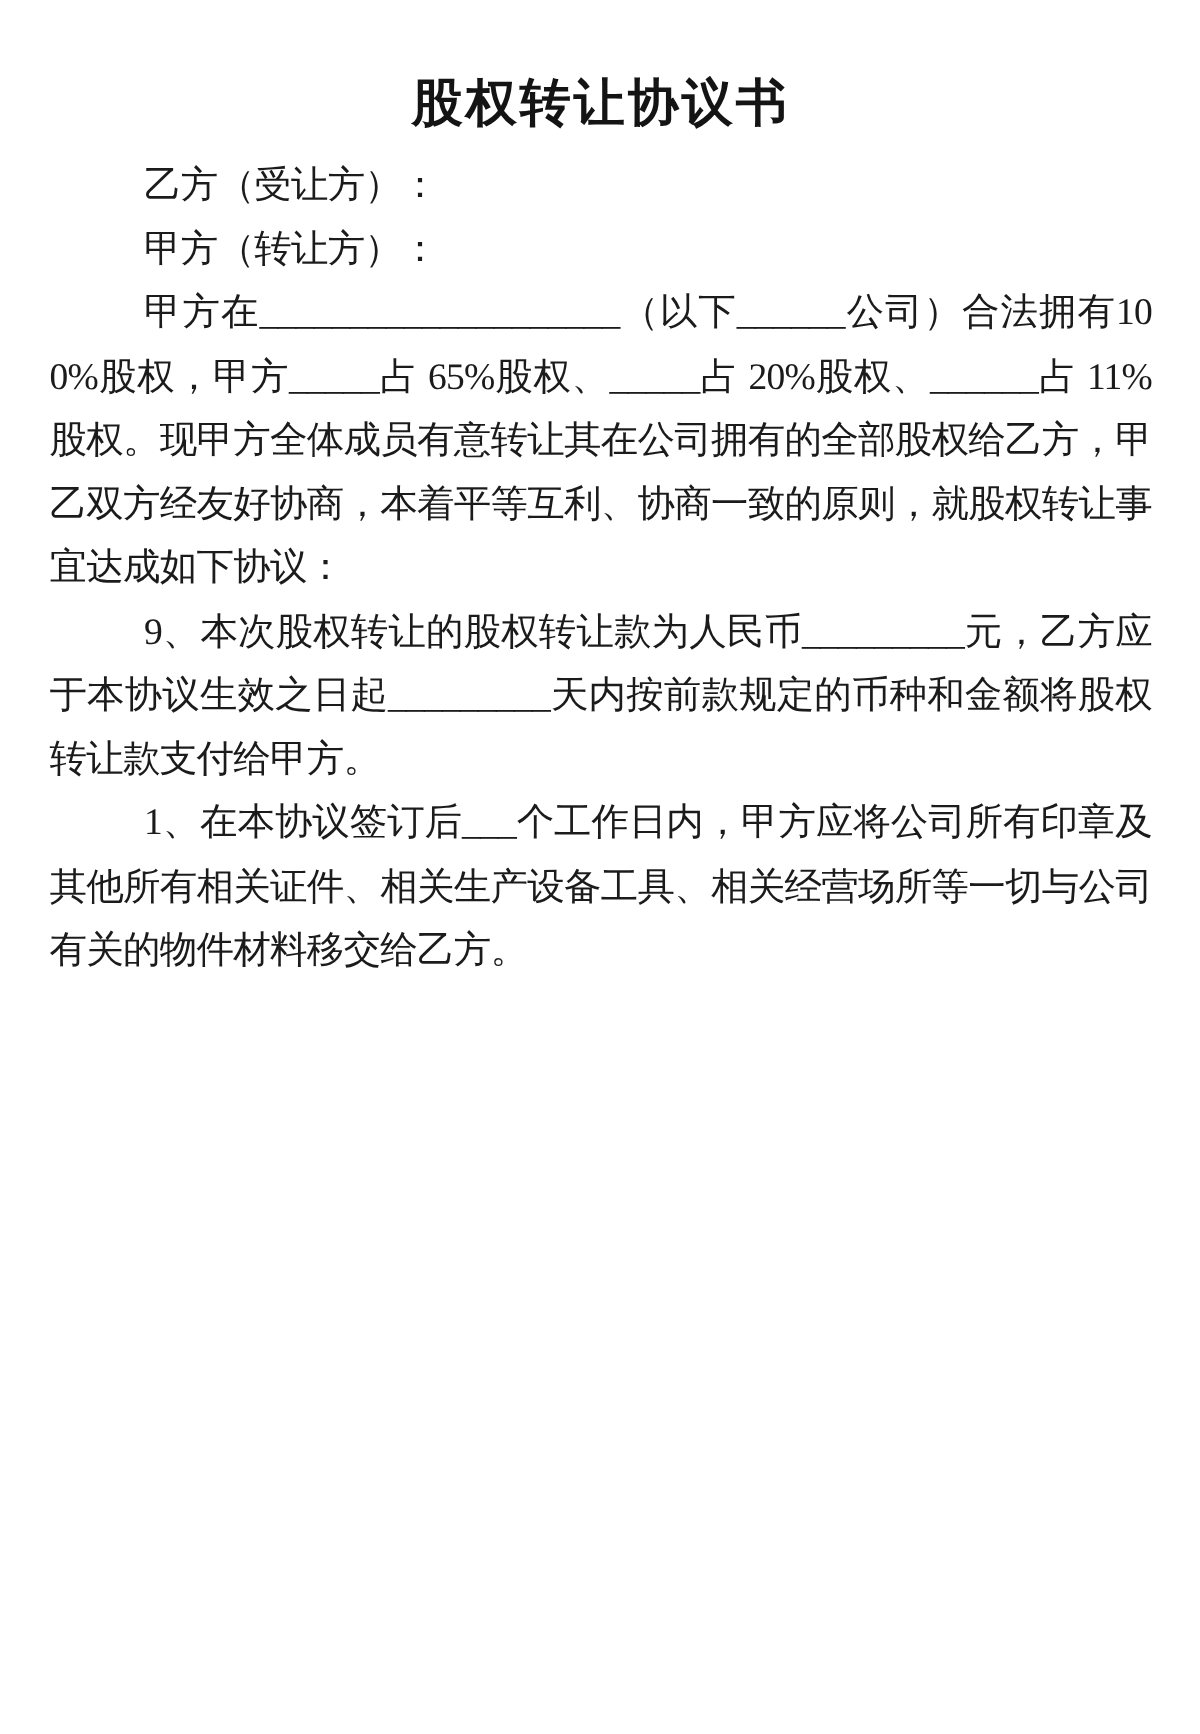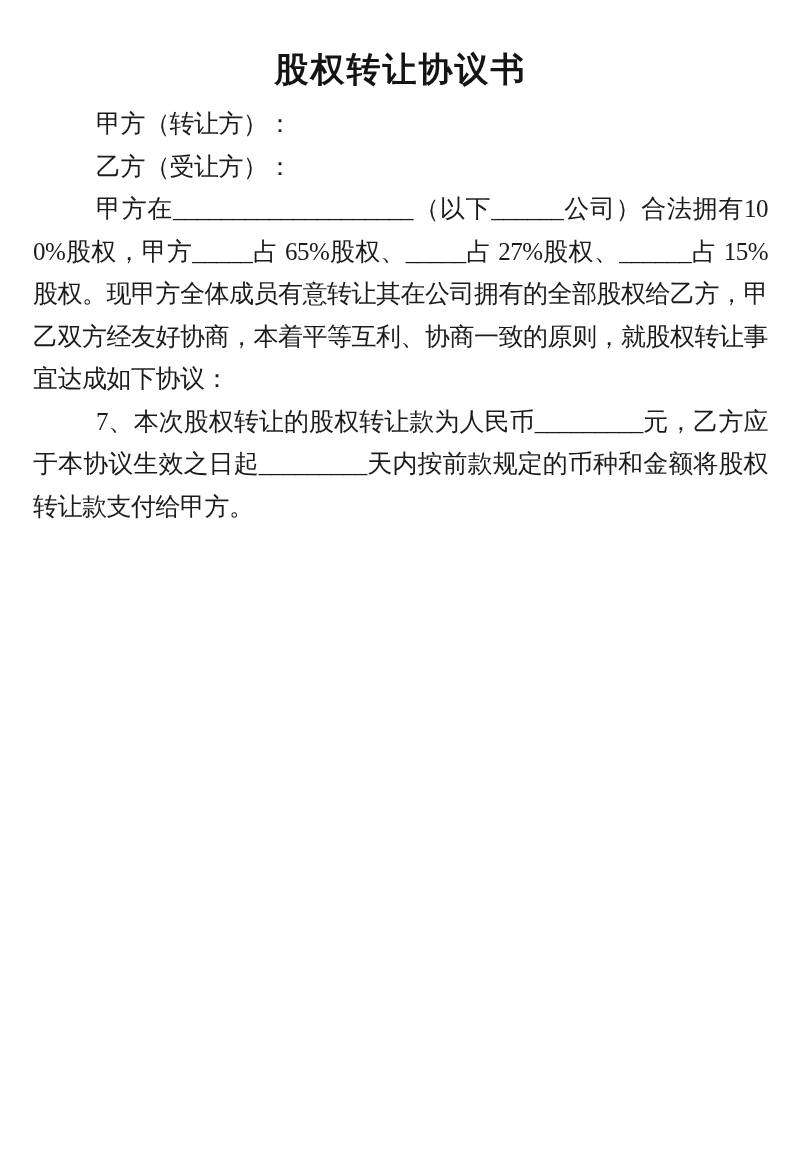--- a/index.html
+++ b/index.html
@@ -35,18 +35,19 @@
       word-break: break-all;
     }
   </style>
 </head>
 <body>
 
 <div class="page">
   <h1 class="doc-title">股权转让协议书</h1>
 
   <div class="doc-body">
+    <p>乙方（受让方）：</p>
     <p>甲方（转让方）：</p>
-    <p>乙方（受让方）：</p>
-    <p>甲方在____________________（以下______公司）合法拥有100%股权，甲方_____占 65%股权、_____占 27%股权、______占 15%股权。现甲方全体成员有意转让其在公司拥有的全部股权给乙方，甲乙双方经友好协商，本着平等互利、协商一致的原则，就股权转让事宜达成如下协议：</p>
-    <p>7、本次股权转让的股权转让款为人民币_________元，乙方应于本协议生效之日起_________天内按前款规定的币种和金额将股权转让款支付给甲方。</p>
+    <p>甲方在____________________（以下______公司）合法拥有100%股权，甲方_____占 65%股权、_____占 20%股权、______占 11%股权。现甲方全体成员有意转让其在公司拥有的全部股权给乙方，甲乙双方经友好协商，本着平等互利、协商一致的原则，就股权转让事宜达成如下协议：</p>
+    <p>9、本次股权转让的股权转让款为人民币_________元，乙方应于本协议生效之日起_________天内按前款规定的币种和金额将股权转让款支付给甲方。</p>
+    <p>1、在本协议签订后___个工作日内，甲方应将公司所有印章及其他所有相关证件、相关生产设备工具、相关经营场所等一切与公司有关的物件材料移交给乙方。</p>
   </div>
 </div>
 
 </body></html>

